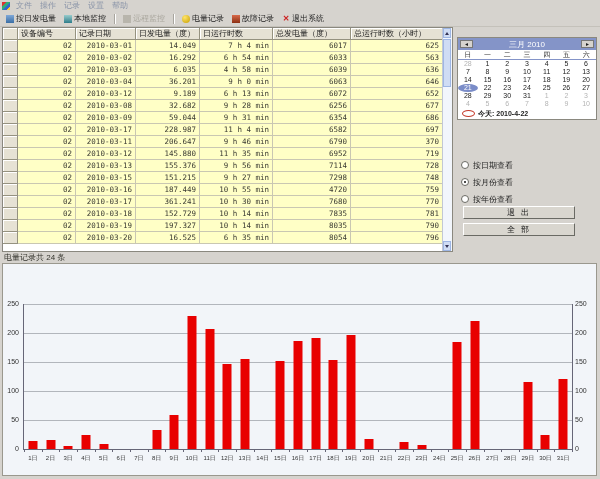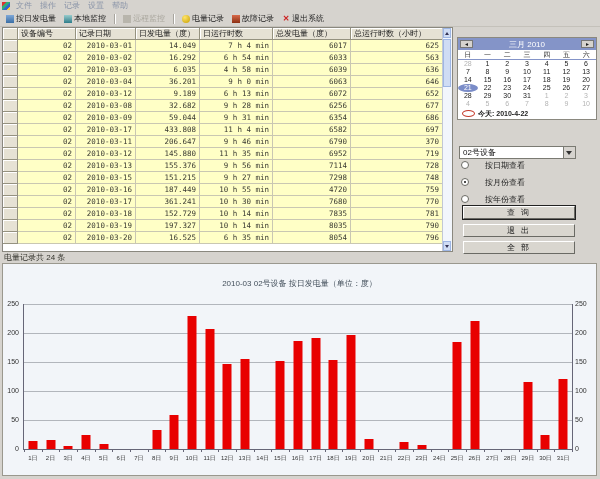--- a/index.html
+++ b/index.html
@@ -85,21 +85,21 @@
 
   
   .dropdown{position:absolute;left:459px;top:146px;width:117px;height:13px;background:#fff;
             border:1px solid #7a7a72;box-sizing:border-box;font-size:8px;display:flex;align-items:center;}
   .dd-value{flex:1;padding-left:3px;color:#111;white-space:nowrap;overflow:hidden;}
   .dd-btn{width:11px;height:100%;background:#d6d3ce;border-left:1px solid #7a7a72;position:relative;}
   .dd-btn::after{content:"";position:absolute;left:2px;top:4px;border-left:3px solid transparent;
                  border-right:3px solid transparent;border-top:4px solid #333;}
 
   .radios{position:absolute;left:461px;top:160px;display:flex;flex-direction:column;gap:7px;font-size:8px;color:#222;}
-  .radio{display:flex;align-items:center;gap:16px;height:10px;}
+  .radio{display:flex;align-items:center;gap:4px;height:10px;}
   .rdot{width:8px;height:8px;border-radius:50%;border:1px solid #6a6a64;background:#fff;position:relative;box-sizing:border-box;}
   .radio.on .rdot::after{content:"";position:absolute;left:2px;top:2px;width:2px;height:2px;background:#111;border-radius:50%;}
 
   .abtns{position:absolute;left:463px;top:206px;width:112px;}
   .abtn{height:13px;margin-bottom:4px;background:#d9d6cf;border:1px solid;border-color:#fff #6a6a64 #6a6a64 #fff;
         font-size:8px;display:flex;align-items:center;justify-content:center;color:#222;box-sizing:border-box;
         letter-spacing:2px;}
   .abtn.default{outline:1px solid #222;margin-bottom:5px;}
 </style>
 </head>
@@ -216,21 +216,21 @@
           <div class="cell c1">2010-03-09</div>
           <div class="cell c2">59.044</div>
           <div class="cell c3">9 h 31 min</div>
           <div class="cell c4">6354</div>
           <div class="cell c5">686</div>
         </div>
         <div class="trow data">
           <div class="cell csel"></div>
           <div class="cell c0">02</div>
           <div class="cell c1">2010-03-17</div>
-          <div class="cell c2">433.808</div>
+          <div class="cell c2">228.987</div>
           <div class="cell c3">11 h 4 min</div>
           <div class="cell c4">6582</div>
           <div class="cell c5">697</div>
         </div>
         <div class="trow data">
           <div class="cell csel"></div>
           <div class="cell c0">02</div>
           <div class="cell c1">2010-03-11</div>
           <div class="cell c2">206.647</div>
           <div class="cell c3">9 h 46 min</div>
@@ -313,21 +313,20 @@
     <div class="vscroll">
       <div class="sbtn up"></div>
       <div class="sthumb"></div>
       <div class="sbtn down"></div>
     </div>
   </div>
 
   <div class="records-label">电量记录共 24 条</div>
 
   <div class="chart-panel">
-    <div class="chart-title">2010-03  02号设备  按日发电量（单位：度）</div>
     <div class="plot">
         <div class="gridline" style="top: 116px;"></div>
         <div class="gridline" style="top: 87px;"></div>
         <div class="gridline" style="top: 58px;"></div>
         <div class="gridline" style="top: 29px;"></div>
         <div class="gridline" style="top: 0px;"></div>
         <div class="bar" style="left: 1.6129%; height: 8.12px;"></div>
         <div class="xlab" style="left: 1.6129%;">1日</div>
         <div class="xtick" style="left: 0%;"></div>
         <div class="bar" style="left: 4.83871%; height: 9.28px;"></div>
@@ -494,39 +493,34 @@
         <span class="cal-cell m">8</span>
         <span class="cal-cell m">9</span>
         <span class="cal-cell m">10</span>
       </div>
     <div class="cal-today">
       <span class="today-ellipse"></span>
       <span class="cal-today-label">今天: 2010-4-22</span>
     </div>
   </div>
 
-  <div class="dropdown">
-    <span class="dd-value">02号设备</span>
-    <span class="dd-btn"></span>
-  </div>
 
   <div class="radios">
       <div class="radio">
         <span class="rdot"></span>
         <span>按日期查看</span>
       </div>
       <div class="radio on">
         <span class="rdot"></span>
         <span>按月份查看</span>
       </div>
       <div class="radio">
         <span class="rdot"></span>
         <span>按年份查看</span>
       </div>
     </div>
 
   <div class="abtns">
-      <div class="abtn default">查  询</div>
       <div class="abtn">退  出</div>
       <div class="abtn">全  部</div>
     </div>
 
 </div>
 
 </body></html>

